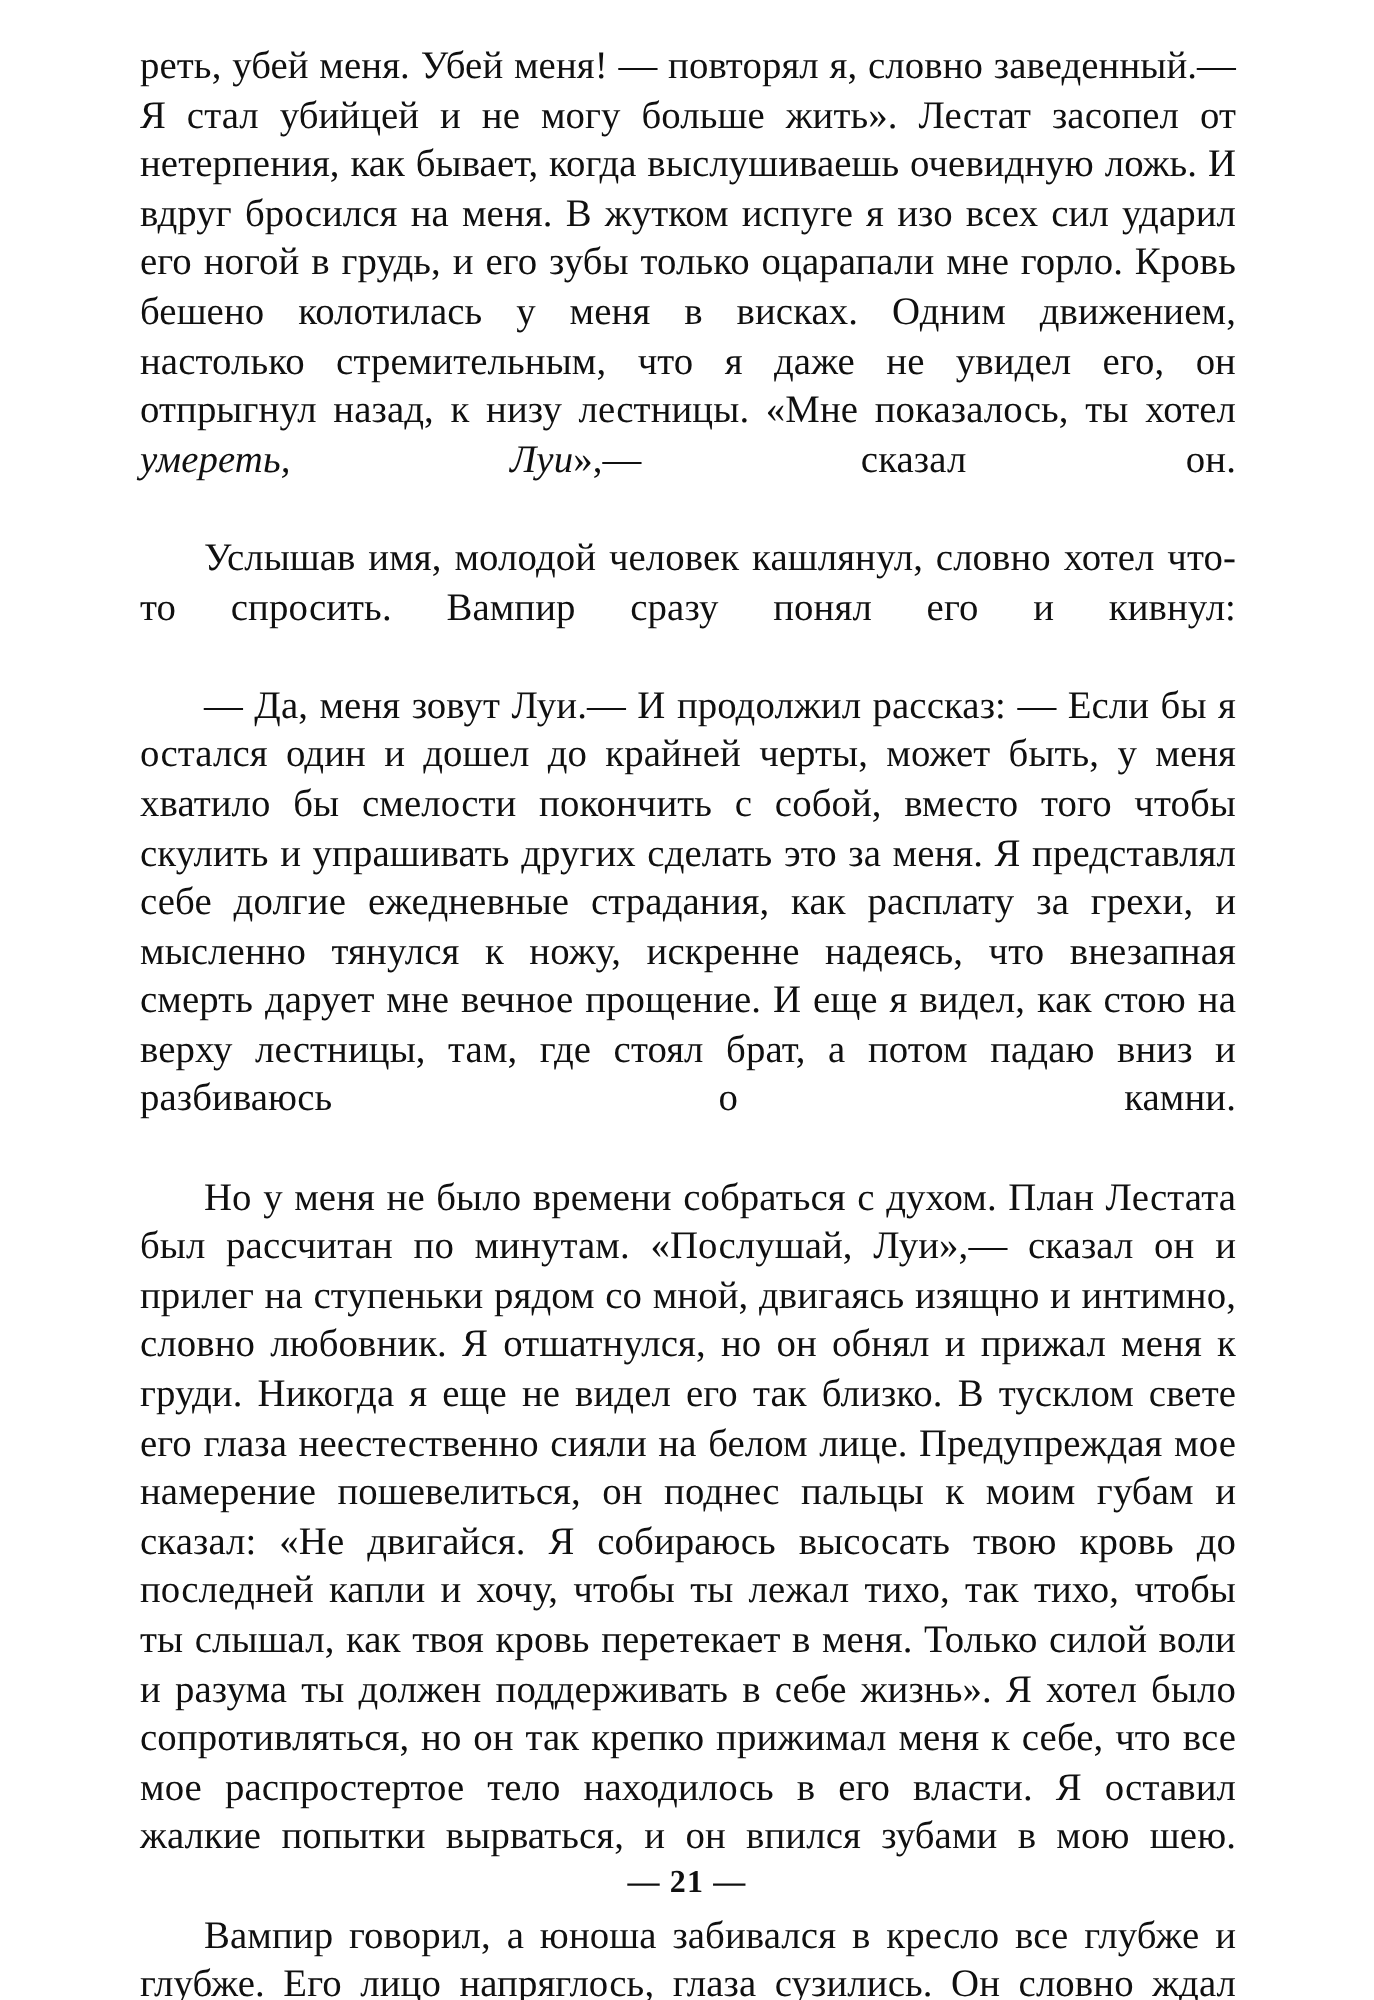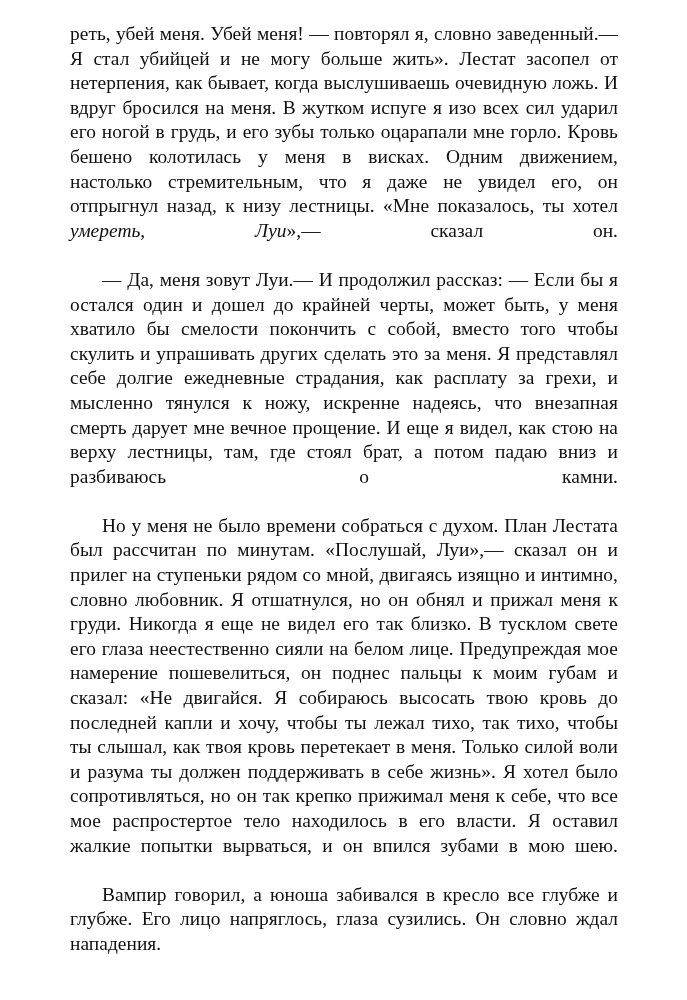--- a/index.html
+++ b/index.html
@@ -63,23 +63,25 @@
 </style>
 </head>
 <body>
 
 <div class="page">
 
   <div class="text-column">
 
     <p class="para cont"><span>реть, убей меня. Убей меня! — повторял я, словно заведенный.— Я стал убийцей и не могу больше жить». Лестат засопел от нетерпения, как бывает, когда выслушиваешь очевидную ложь. И вдруг бросился на меня. В жутком испуге я изо всех сил ударил его ногой в грудь, и его зубы только оцарапали мне горло. Кровь бешено колотилась у меня в висках. Одним движением, настолько стремительным, что я даже не увидел его, он отпрыгнул назад, к низу лестницы. «Мне показалось, ты хотел </span><span class="em">умереть, Луи</span><span>»,— сказал он.</span></p>
 
+    <p class="para"><span>Услышав имя, молодой человек кашлянул, словно хотел что-то спросить. Вампир сразу понял его и кивнул:</span></p>
 
     <p class="para"><span>— Да, меня зовут Луи.— И продолжил рассказ: — Если бы я остался один и дошел до крайней черты, может быть, у меня хватило бы смелости покончить с собой, вместо того чтобы скулить и упрашивать других сделать это за меня. Я представлял себе долгие ежедневные страдания, как расплату за грехи, и мысленно тянулся к ножу, искренне надеясь, что внезапная смерть дарует мне вечное прощение. И еще я видел, как стою на верху лестницы, там, где стоял брат, а потом падаю вниз и разбиваюсь о камни.</span></p>
 
     <p class="para"><span>Но у меня не было времени собраться с духом. План Лестата был рассчитан по минутам. «Послушай, Луи»,— сказал он и прилег на ступеньки рядом со мной, двигаясь изящно и интимно, словно любовник. Я отшатнулся, но он обнял и прижал меня к груди. Никогда я еще не видел его так близко. В тусклом свете его глаза неестественно сияли на белом лице. Предупреждая мое намерение пошевелиться, он поднес пальцы к моим губам и сказал: «Не двигайся. Я собираюсь высосать твою кровь до последней капли и хочу, чтобы ты лежал тихо, так тихо, чтобы ты слышал, как твоя кровь перетекает в меня. Только силой воли и разума ты должен поддерживать в себе жизнь». Я хотел было сопротивляться, но он так крепко прижимал меня к себе, что все мое распростертое тело находилось в его власти. Я оставил жалкие попытки вырваться, и он впился зубами в мою шею.</span></p>
 
     <p class="para"><span>Вампир говорил, а юноша забивался в кресло все глубже и глубже. Его лицо напряглось, глаза сузились. Он словно ждал нападения.</span></p>
 
   </div>
 
+  <div class="folio">— 21 —</div>
 
 </div>
 
 </body></html>

